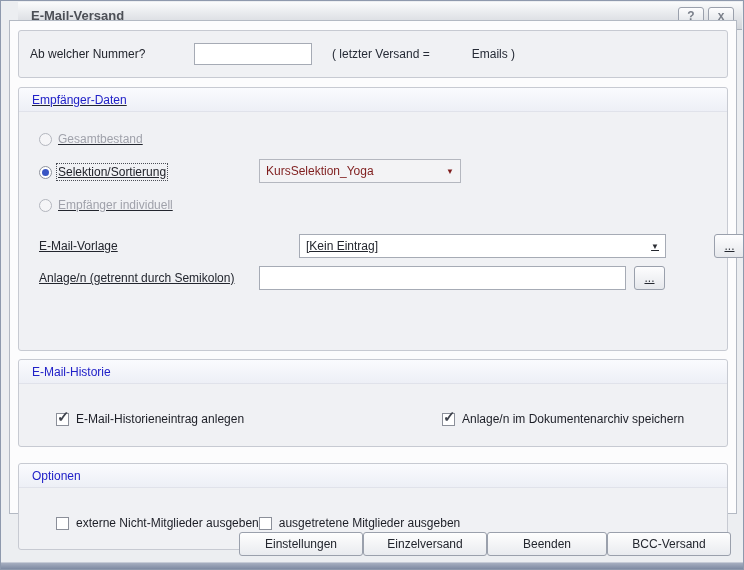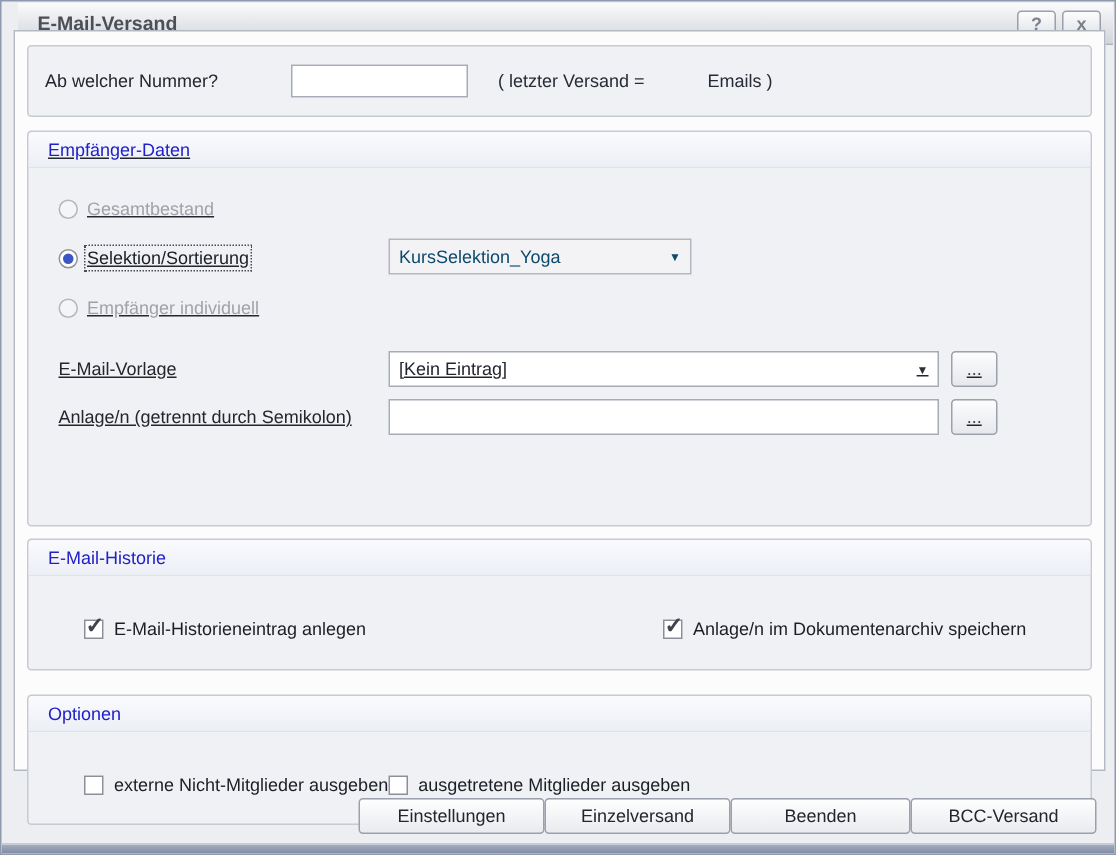--- a/index.html
+++ b/index.html
@@ -8,21 +8,21 @@
 
   .window {
     position:relative; width:744px; height:570px;
     background:#eceef1;
     border:1px solid #8e99ad;
     overflow:hidden;
   }
 
   
   .titlebar {
-    position:absolute; left:11px; right:1px; top:1px; height:28px;
+    position:absolute; left:17px; right:1px; top:1px; height:28px;
     background:linear-gradient(#fafbfc, #e3e5e9 55%, #d2d5da);
     border-bottom:1px solid #aab0ba;
     display:flex; align-items:center;
   }
   .title-text { font-weight:bold; font-size:13px; color:#4c4f56; padding-left:13px; }
   .titlebar-buttons { margin-left:auto; display:flex; gap:4px; padding-right:8px; }
   .tb-btn {
     width:26px; height:18px; border:1px solid #9aa0ac; border-radius:3px;
     background:linear-gradient(#fdfdfe,#dfe2e7);
     display:flex; align-items:center; justify-content:center;
@@ -73,25 +73,25 @@
   .radio-label.disabled { color:#a0a2ab; }
   .radio-label.focused { outline:1px dotted #4a4d55; outline-offset:1px; }
 
   .combo {
     height:24px; border:1px solid #a6abb5; background:#fff;
     display:flex; align-items:center; padding:0 6px; position:relative;
   }
   .combo .combo-text { flex:1; overflow:hidden; white-space:nowrap; }
   .combo .arrow { font-size:8px; color:#2c2e34; flex:none; }
   .combo.disabled { background:#f3f3f5; border-color:#b4b7bf; }
-  .combo.disabled .combo-text, .combo.disabled .arrow { color:#0c4a6e; }
+  .combo.disabled .combo-text, .combo.disabled .arrow { color:#7f1d1d; }
   .sel-combo { position:absolute; left:240px; top:0; width:202px; }
 
   .form-row { position:relative; height:24px; display:flex; align-items:center; padding-left:20px; }
-  .form-row.vorlage { margin-top:16px; }
+  .form-row.vorlage { margin-top:16px;gap:40px; }
   .form-row.anlage { margin-top:8px; }
   .form-label { width:220px; flex:none; }
   .form-combo { width:367px; flex:none; }
   .text-input { width:367px; height:24px; border:1px solid #a6abb5; background:#fff; padding:0 4px; font:inherit; flex:none; }
   .browse-btn {
     margin-left:8px; width:31px; height:24px; flex:none;
     border:1px solid #9aa0ac; border-radius:3px;
     background:linear-gradient(#fdfdfe,#e6e8ec);
     font:inherit; color:#3c3f46; line-height:10px; cursor:default;
   }

